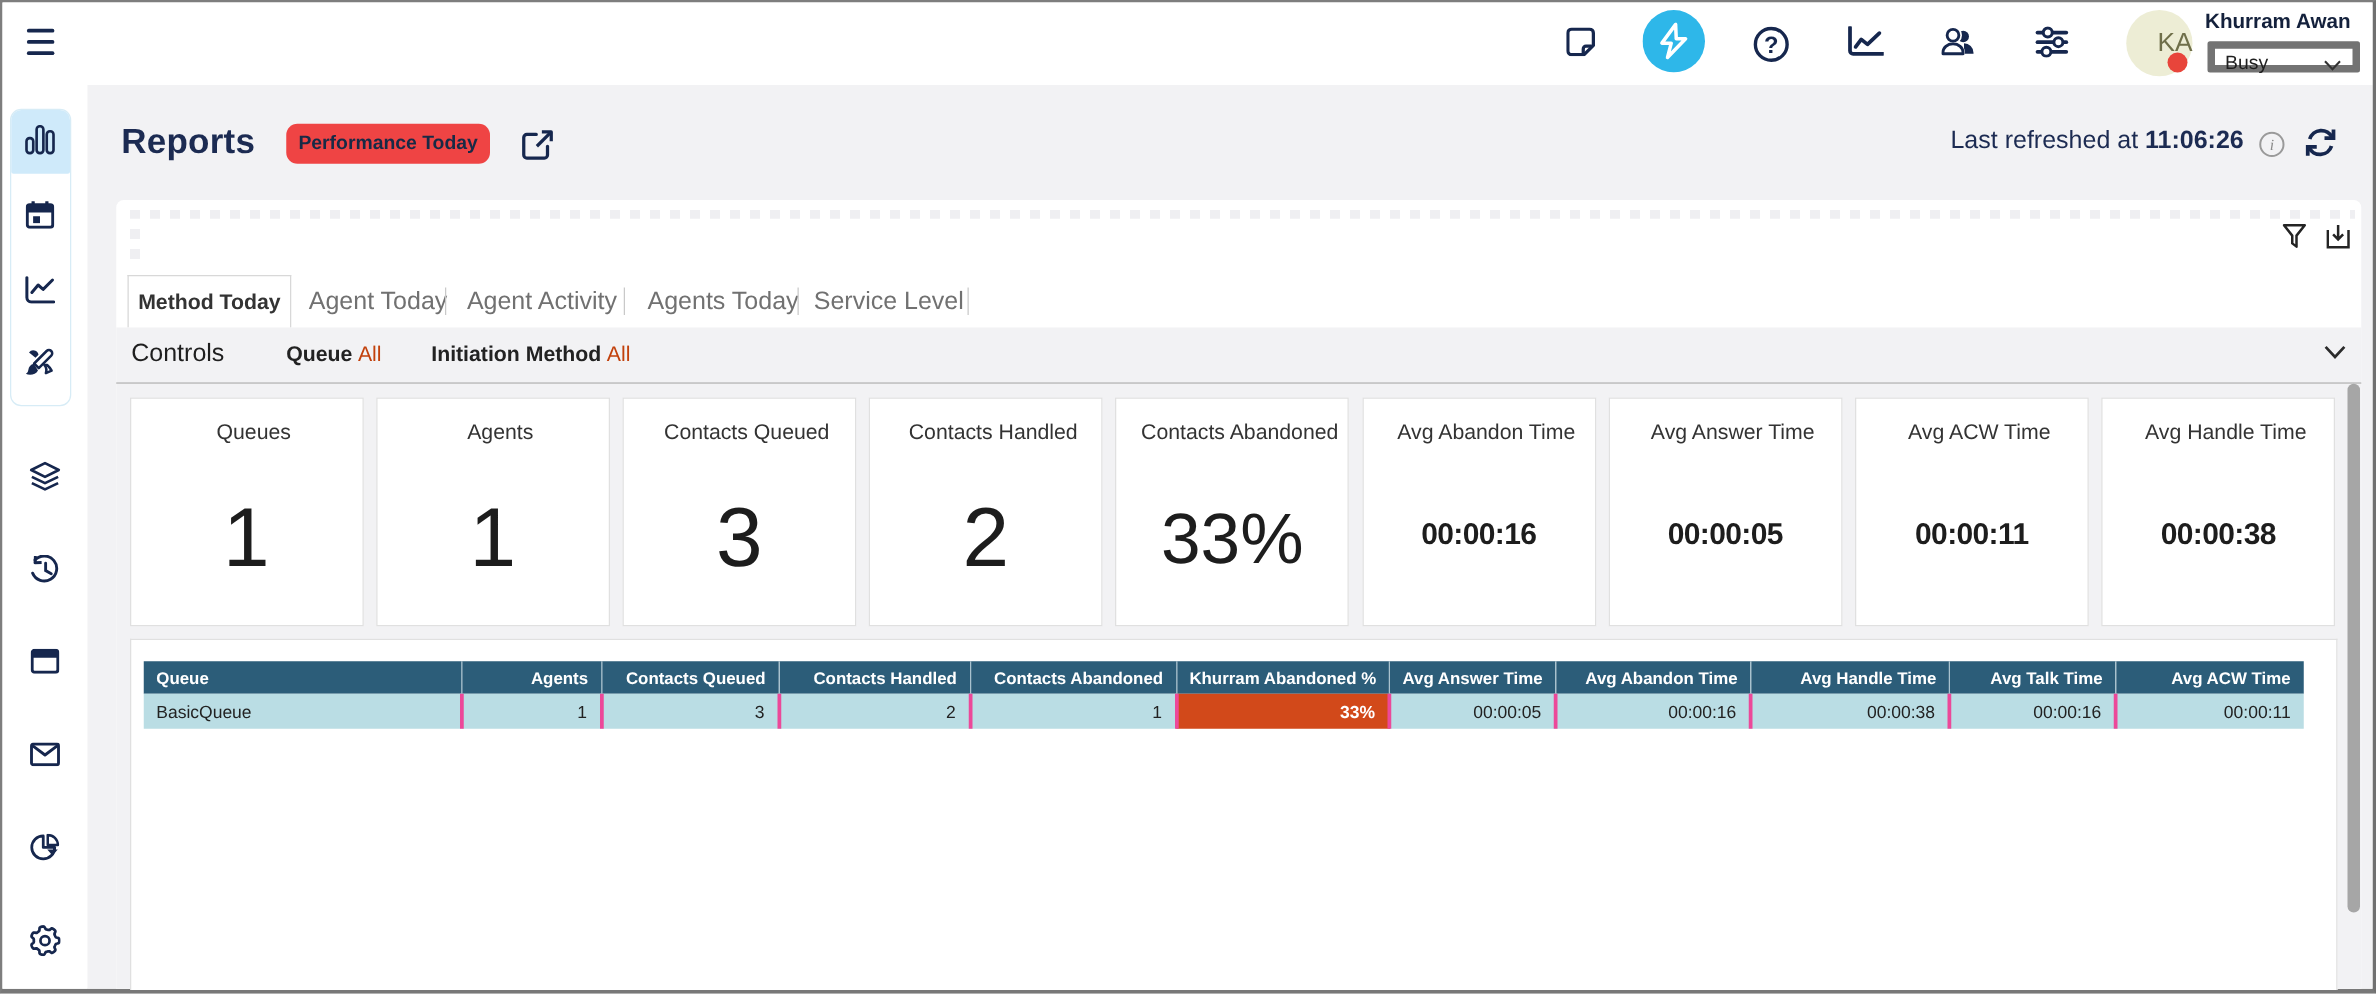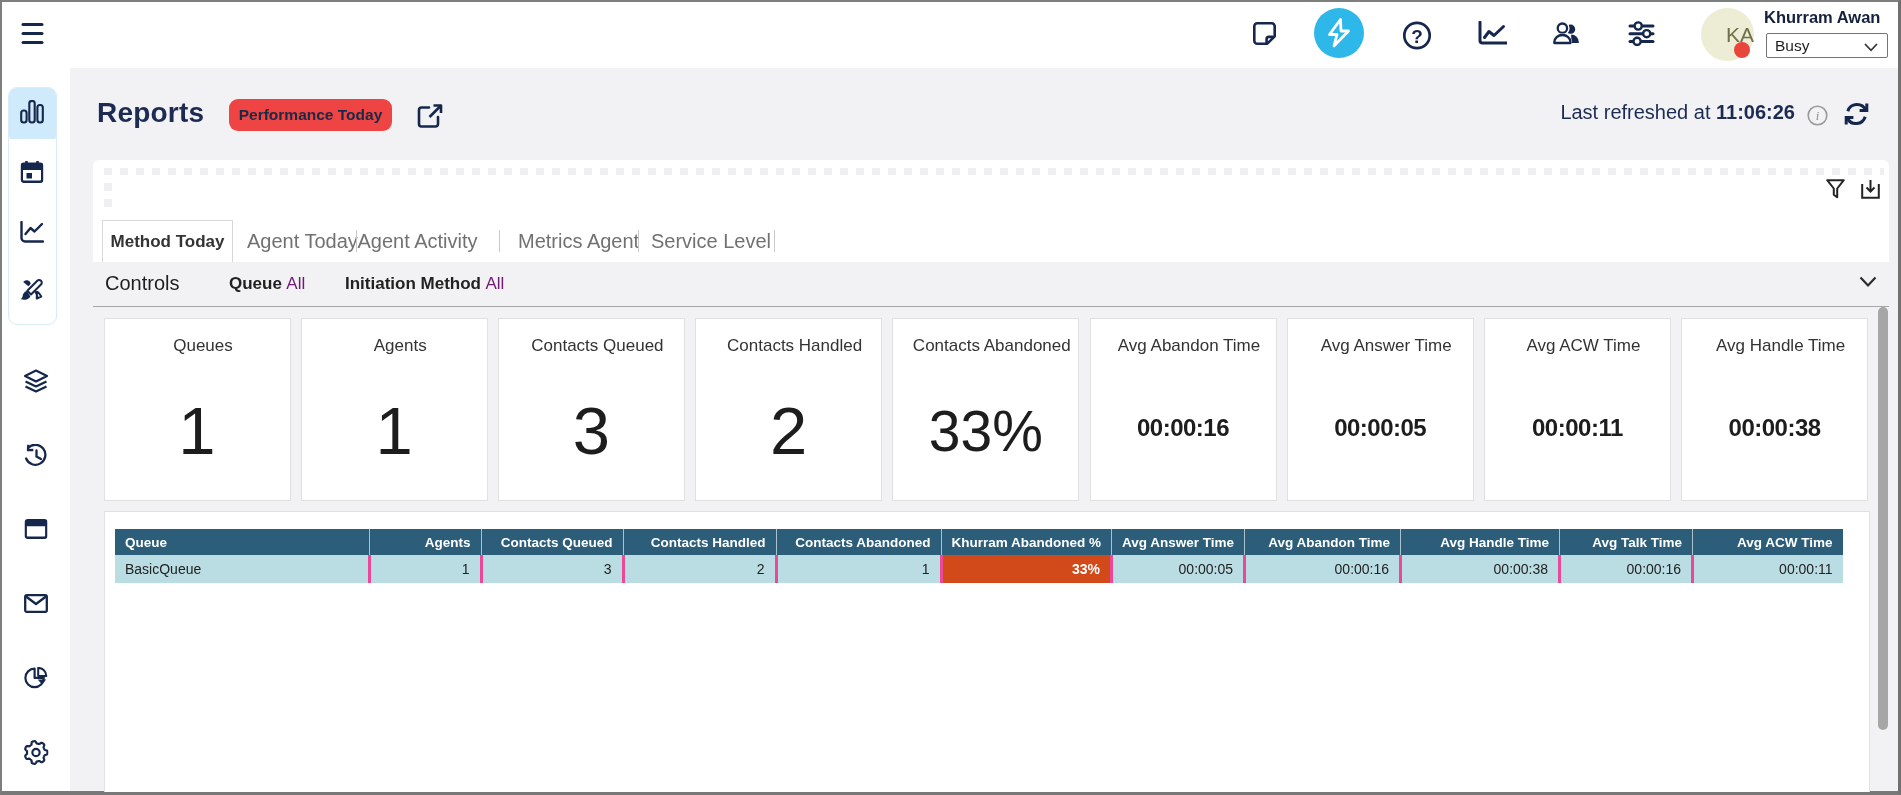--- a/index.html
+++ b/index.html
@@ -41,21 +41,21 @@
 .tab-active { position:absolute; left:9.5px; top:0; width:131px; height:42px; background:#fff;
   border:1px solid #d8d8d8; border-bottom:none; font-size:17px; font-weight:bold; color:#333;
   text-align:center; line-height:42px; }
 .tab { position:absolute; top:0; height:42px; font-size:20px; color:#717171; line-height:42px; }
 .tabsep { position:absolute; top:10px; height:22px; width:1px; background:#c9c9c9; }
 
 #controls { position:absolute; left:0px; top:102px; width:1796.5px; height:45px; background:#f2f2f4;
   border-bottom:1px solid #a6a6a6; }
 #controls .c1 { position:absolute; left:12.5px; top:10px; font-size:20px; color:#1f1f1f; }
 #controls .lbl { font-size:17px; font-weight:bold; color:#222; }
-#controls .val { font-size:17px; color:#701a75; }
+#controls .val { font-size:17px; color:#c2410c; }
 #ctl-chevron { position:absolute; right:12px; top:14px; }
 
 #scrollarea { position:absolute; left:0px; top:147px; width:1796.5px; height:484px; background:#f2f2f4; }
 .card { position:absolute; top:11px; width:187px; height:183px; background:#fff; border:1px solid #e0e0e0; }
 .card .t { position:absolute; top:17px; width:100%; text-align:center; font-size:17px; color:#333;padding-left:12px; }
 .card .n { position:absolute; top:51px; width:100%; height:120px; text-align:center; font-size:67px; color:#1d1d1d;
   line-height:122px; }
 .card .time { position:absolute; top:48px; width:100%; height:120px; text-align:center; font-size:24px; font-weight:bold;
   color:#1d1d1d; line-height:122px; letter-spacing:-0.5px; }
 #tablecard { position:absolute; left:11px; top:204px; width:1766.5px; height:281px; background:#fff; border:1px solid #e0e0e0; border-bottom:none; }
@@ -124,21 +124,21 @@
       </g>
       <circle cx="11.2" cy="5" r="3.6" fill="#fff" stroke="#16274e" stroke-width="2.4"></circle>
       <circle cx="19.7" cy="12.7" r="3.6" fill="#fff" stroke="#16274e" stroke-width="2.4"></circle>
       <circle cx="10.1" cy="20.4" r="3.6" fill="#fff" stroke="#16274e" stroke-width="2.4"></circle>
     </svg>
 
     <div class="abs" style="left:1699px;top:6px;width:53px;height:53px;border-radius:50%;background:#ededd5;"></div>
     <div class="abs" style="left:1699px;top:6px;width:53px;height:53px;text-align:right;line-height:53px;font-size:21px;font-weight:normal;color:#6f6f49;">KA</div>
     <div class="abs" style="left:1732px;top:39.5px;width:16px;height:16px;border-radius:50%;background:#e8453b;"></div>
     <div class="abs" style="left:1762px;top:6px;font-size:16.5px;font-weight:bold;color:#14213c;">Khurram Awan</div>
-    <div class="abs" style="left:1764px;top:31px;width:122px;height:24.5px;border:1px solid #737373;border-radius:2px;background:#fff;">
+    <div class="abs" style="left:1764px;top:31px;width:122px;height:24.5px;border:6px solid #737373;border-radius:2px;background:#fff;">
       <span style="position:absolute;left:8px;top:3px;font-size:15.5px;color:#1f1f1f;">Busy</span>
       <svg style="position:absolute;right:9px;top:9px" width="14" height="9" viewBox="0 0 14 9">
           <path d="M1 1 l6 6.3 L13 1" fill="none" stroke="#333" stroke-width="1.7"></path>
         </svg>
     </div>
   </div>
 
   <div id="sidebar">
     <div id="sbgroup">
       <div id="sbhl"></div>
@@ -232,23 +232,23 @@
         <path d="M1.2 1.2 h16.6 L11.2 9.5 v8.8 l-3.4-2.6 v-6.2 z" fill="none" stroke="#242424" stroke-width="2" stroke-linejoin="round"></path>
       </svg>
       <svg id="p-down" width="19" height="21" viewBox="0 0 19 21">
         <path d="M1.2 5 v13.8 h16.6 V5" fill="none" stroke="#242424" stroke-width="2"></path>
         <path d="M9.5 1 v11 M5.5 8.5 l4 4 l4-4" fill="none" stroke="#242424" stroke-width="2"></path>
       </svg>
       <div id="tabs">
         <div class="tab-active">Method Today</div>
         <div class="tab" style="left:154.5px">Agent Today</div>
         <div class="tabsep" style="left:263.5px"></div>
-        <div class="tab" style="left:265px">Agent Activity</div>
+        <div class="tab" style="left:281px">Agent Activity</div>
         <div class="tabsep" style="left:406.5px"></div>
-        <div class="tab" style="left:425.5px">Metrics Agent</div>
+        <div class="tab" style="left:425.5px">Agents Today</div>
         <div class="tabsep" style="left:545.5px"></div>
         <div class="tab" style="left:558.5px">Service Level</div>
         <div class="tabsep" style="left:681.5px"></div>
       </div>
       <div id="controls">
         <span class="c1">Controls</span>
         <span style="position:absolute;left:136.5px;top:12px"><span class="lbl">Queue</span>&nbsp;<span class="val">All</span></span>
         <span style="position:absolute;left:252.5px;top:12px"><span class="lbl">Initiation Method</span>&nbsp;<span class="val">All</span></span>
         <svg id="ctl-chevron" width="18" height="12" viewBox="0 0 18 12">
             <path d="M1.5 1.5 L9 9.5 L16.5 1.5" fill="none" stroke="#2b2b2b" stroke-width="2.2"></path>

